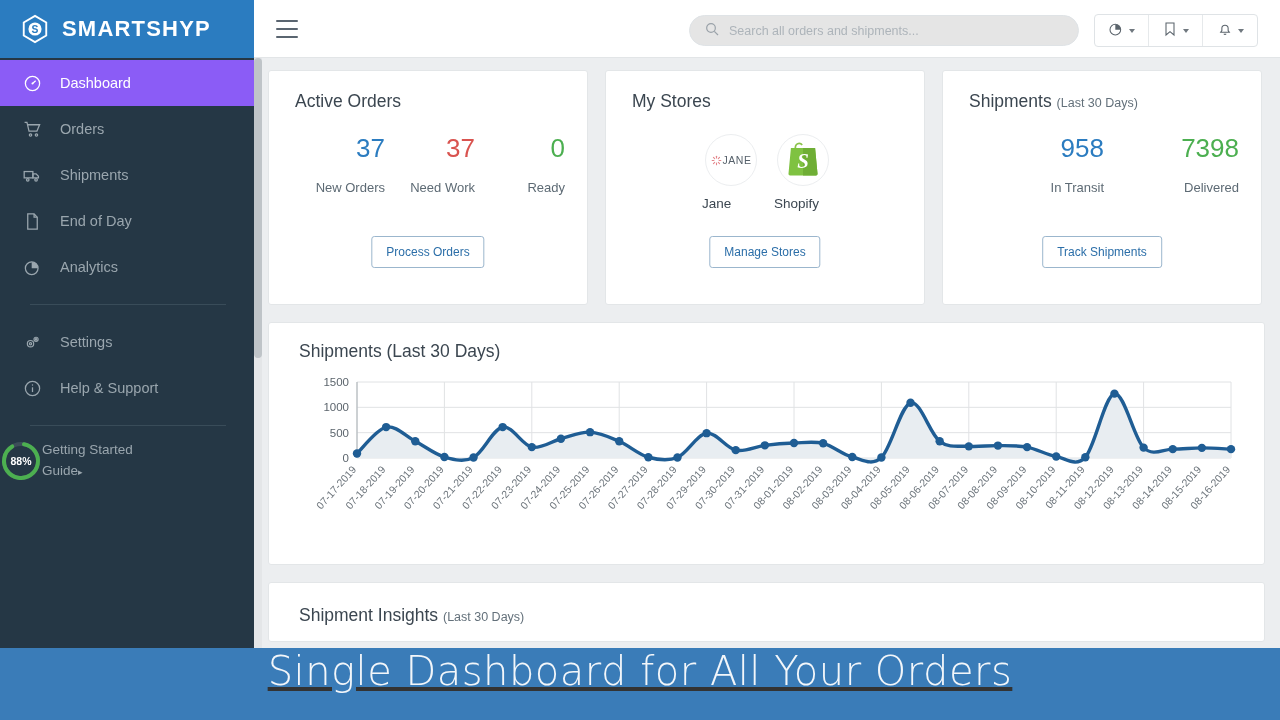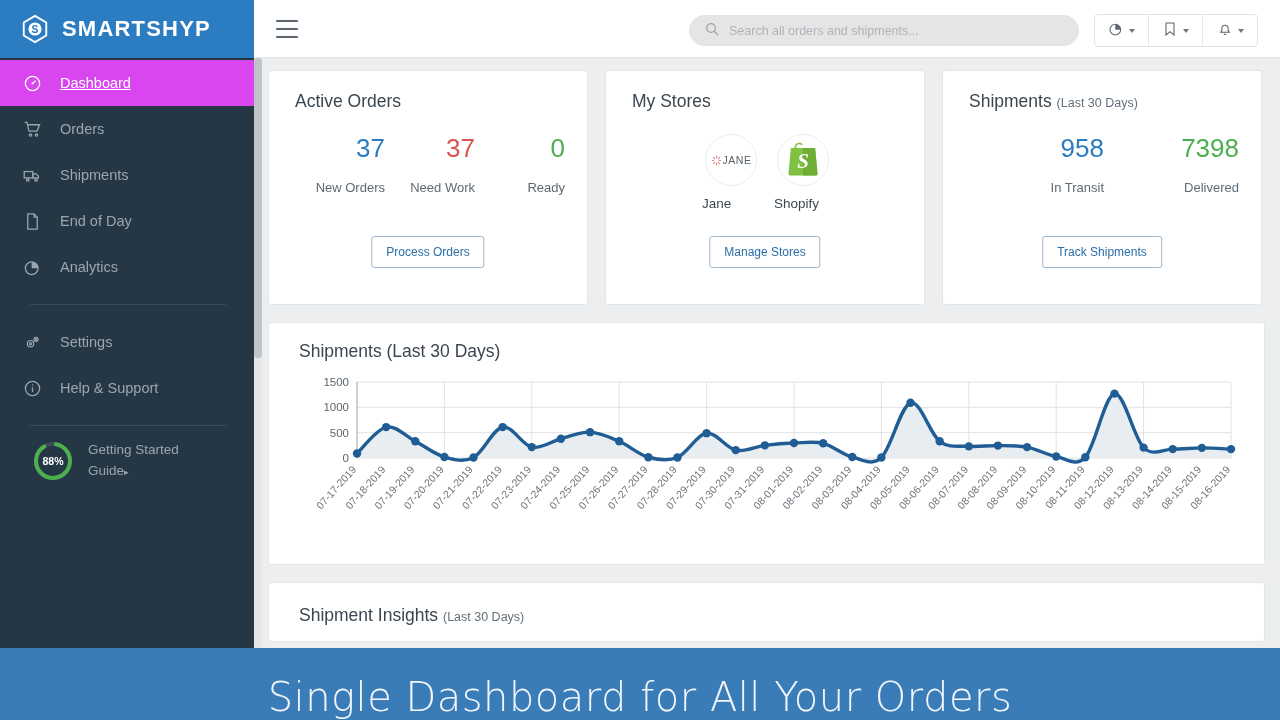--- a/index.html
+++ b/index.html
@@ -33,29 +33,29 @@
   .nav-item {
     display: flex; align-items: center; gap: 18px;
     height: 46px; padding-left: 22px;
     color: #9aa6ae; font-size: 14.5px;
     cursor: pointer;
   }
   .nav-item .nav-ico {
     width: 20px; height: 20px; flex: 0 0 20px;
     display: flex; align-items: center; justify-content: center;
   }
-  .nav-item.active { background: #d946ef; color: #ffffff; text-decoration: underline; }
+  .nav-item.active { background: #8b5cf6; color: #ffffff; }
   .nav-item.active .nav-ico svg { stroke: #ffffff; }
   .nav-sep {
     height: 1px; background: #394c59;
     margin: 14px 28px 14px 30px;
   }
   .getting-started {
-    display: flex; align-items: center; gap: 14px;
-    padding-left: 32px; margin-top: 10px; cursor: pointer;
+    display: flex; align-items: center; 
+    margin-top: 10px; cursor: pointer;
   }
   .ring-wrap { position: relative; width: 42px; height: 42px; flex: 0 0 42px; }
   .ring-label {
     position: absolute; inset: 0;
     display: flex; align-items: center; justify-content: center;
     color: #ffffff; font-size: 10.5px; font-weight: bold;
   }
   .gs-text { color: #9aa6ae; font-size: 13.5px; line-height: 1.55; }
   .gs-caret { font-size: 9px; }
 
@@ -158,21 +158,21 @@
 
   
   .insights-card {
     margin-top: 17px; width: 997px; height: 60px; padding: 22px 0 0 30px;
   }
 
   
   .banner {
     position: absolute; left: 0; bottom: 0;
     width: 1280px; height: 72px; background: #3a7cb8;
-    display: flex; align-items: flex-end; justify-content: center;
+    display: flex; align-items: flex-start; justify-content: center; text-decoration: underline;
   }
   .banner-text {
     color: #f2f6fa; font-size: 40px; font-weight: 300;
     letter-spacing: .5px; font-family: "DejaVu Sans", sans-serif;
   }
 </style>
 </head>
 <body>
 
 <div class="app">

